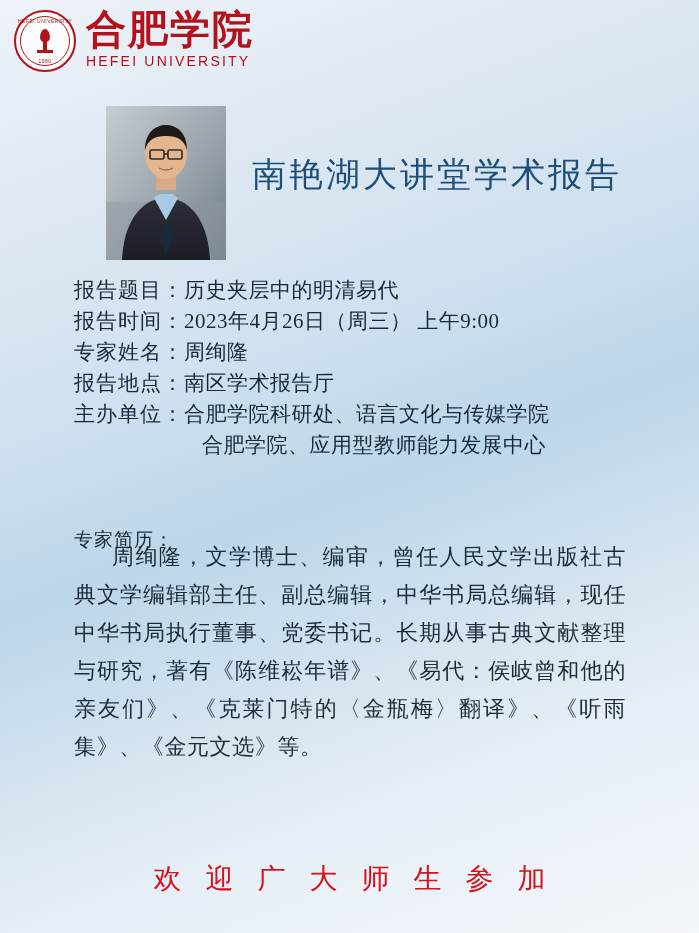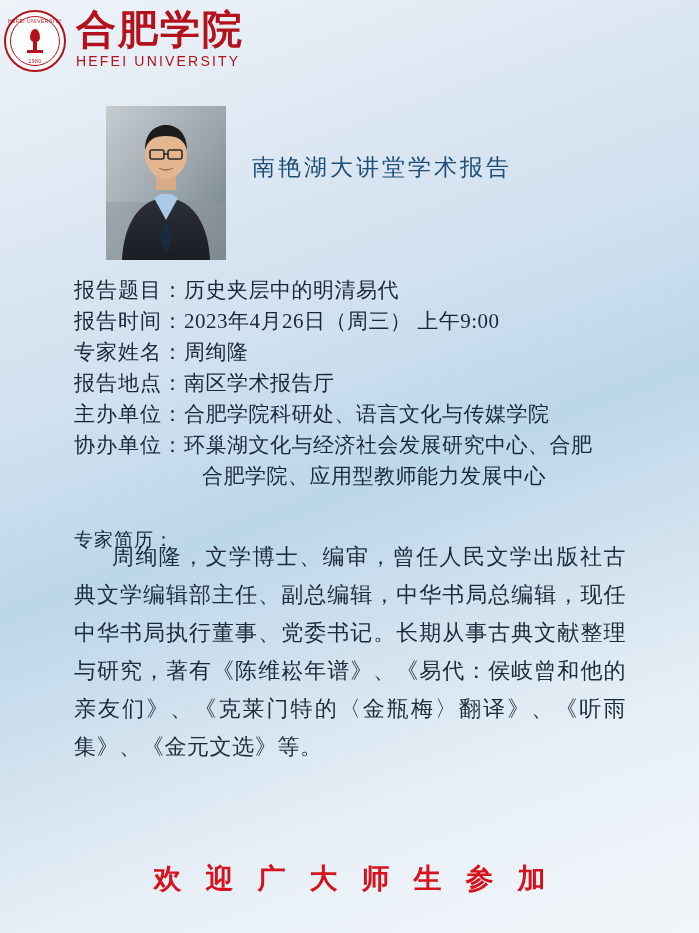--- a/index.html
+++ b/index.html
@@ -17,21 +17,21 @@
   }
   .poster {
     position: absolute;
     inset: 0;
   }
 
   
   .header {
     position: absolute;
     top: 10px;
-    left: 4px;
+    left: 14px;
     display: flex;
     align-items: flex-end;
     gap: 10px;
   }
   .seal {
     width: 58px;
     height: 58px;
     border-radius: 50%;
     border: 2px solid #b3121c;
     position: relative;
@@ -123,21 +123,21 @@
     height: 154px;
     overflow: hidden;
     background: #9aa7ad;
   }
   .photo svg { display: block; }
 
   .headline {
     position: absolute;
     left: 252px;
     top: 152px;
-    font-size: 23px;
+    font-size: 34px;
     letter-spacing: 3px;
     color: #1d4e77;
     font-family: Liberation Sans, sans-serif;
     white-space: nowrap;
   }
 
   
   .info {
     position: absolute;
     left: 74px;
@@ -192,21 +192,20 @@
     position: absolute;
     left: 0;
     right: 0;
     top: 860px;
     text-align: center;
     color: #d4131d;
     font-size: 28px;
     letter-spacing: 24px;
     text-indent: 24px;
     font-family: "Liberation Serif", serif;
-    font-weight: bold;
   }
 </style>
 </head>
 <body>
 
 <div class="poster">
 
   <div class="header">
     <div class="seal">
       <div class="seal-inner"></div>
@@ -276,24 +275,20 @@
       <div class="info-value">周绚隆</div>
     </div>
     <div class="info-row">
       <div class="info-label">报告地点：</div>
       <div class="info-value">南区学术报告厅</div>
     </div>
     <div class="info-row">
       <div class="info-label">主办单位：</div>
       <div class="info-value">合肥学院科研处、语言文化与传媒学院</div>
     </div>
-    <div class="info-row">
-      <div class="info-label">协办单位：</div>
-      <div class="info-value">环巢湖文化与经济社会发展研究中心、合肥</div>
-    </div>
     <div class="info-cont">合肥学院、应用型教师能力发展中心</div>
   </div>
 
   <div class="bio-title">专家简历：</div>
   <div class="bio">周绚隆，文学博士、编审，曾任人民文学出版社古典文学编辑部主任、副总编辑，中华书局总编辑，现任中华书局执行董事、党委书记。长期从事古典文献整理与研究，著有《陈维崧年谱》、《易代：侯岐曾和他的亲友们》、《克莱门特的〈金瓶梅〉翻译》、《听雨集》、《金元文选》等。</div>
 
   <div class="footer">欢迎广大师生参加</div>
 
 </div>
 

